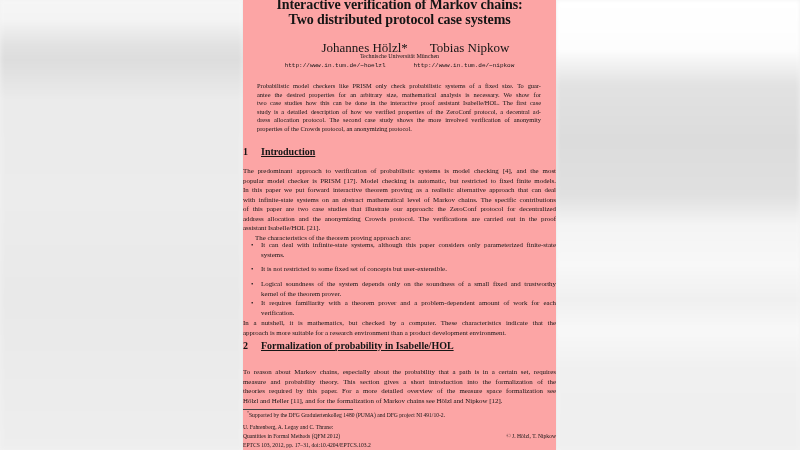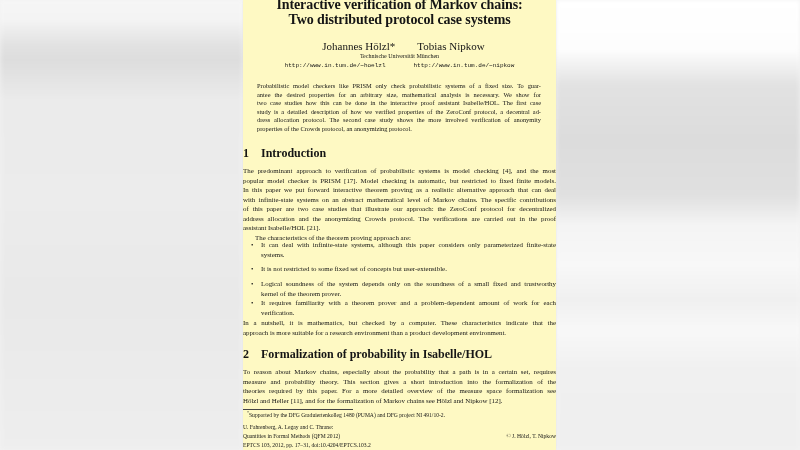--- a/index.html
+++ b/index.html
@@ -15,38 +15,38 @@
     filter: blur(2px);
   }
   .bg-right {
     position:absolute; right:0; top:0; width:244px; height:450px;
     background:
       linear-gradient(180deg, #ffffff 0px, #fdfdfd 50px, #e2e2e2 85px, #dcdcdc 140px, #e0e0e0 195px, #f4f4f4 225px, #f8f8f8 265px, #f0f0f0 300px, #f8f8f8 330px, #f0f0f0 370px, #efefef 450px);
     filter: blur(2px);
   }
   .page {
     position:absolute; left:243px; top:0; width:313px; height:450px;
-    background:#fef9c3;
+    background:#fca5a5;
     color:#151515;
     box-shadow: 0 0 2px rgba(0,0,0,0.05);
   }
   .abs { position:absolute; white-space:nowrap; }
   .title {
     left:0; width:313px; text-align:center; font-weight:bold;
     font-size:14px; line-height:15px; letter-spacing:-0.1px;
   }
-  .authors { left:4px; width:313px; text-align:center; font-size:11px; }
+  .authors { left:16px; width:313px; text-align:center; font-size:13px; }
   .authors span { margin:0 11px; }
   .affil { left:0; width:313px; text-align:center; font-size:6px; }
   .urls { left:0; width:313px; text-align:center; font-size:6px; font-family:"Liberation Mono", "DejaVu Sans Mono", monospace; }
   .urls span { margin:0 14px; }
   .abstract { left:14px; width:284px; font-size:6.4px; line-height:8.5px; white-space:normal; text-align:justify; }
   .abstract .ln { display:block; text-align:justify; text-align-last:justify; white-space:nowrap; }
   .abstract .ln.last { text-align-last:left; }
-  .h1 { font-weight:bold; font-size:12px; left:0; }
+  .h1 { font-weight:bold; font-size:10px; left:0;text-decoration:underline; }
   .h1 .num { display:inline-block; width:18px; }
   .body { left:0; width:313px; font-size:6.9px; line-height:9.5px; }
   .body .ln { display:block; text-align:justify; text-align-last:justify; white-space:nowrap; height:9.5px; overflow:hidden; }
   .body .ln.last { text-align-last:left; }
   .body .ln.indent { padding-left:12px; }
   .bullet { position:absolute; left:0; width:313px; font-size:6.9px; line-height:9.5px; }
   .bullet .dot { position:absolute; left:8px; top:0; }
   .bullet .txt { position:absolute; left:18px; width:295px; }
   .bullet .ln { display:block; text-align:justify; text-align-last:justify; white-space:nowrap; height:9.5px; overflow:hidden; }
   .bullet .ln.last { text-align-last:left; }
@@ -125,21 +125,21 @@
       <span class="ln">It requires familiarity with a theorem prover and a problem-dependent amount of work for each</span>
       <span class="ln last">verification.</span>
     </div>
   </div>
 
   <div class="abs body" style="top:318px;">
     <span class="ln">In a nutshell, it is mathematics, but checked by a computer.  These characteristics indicate that the</span>
     <span class="ln last">approach is more suitable for a research environment than a product development environment.</span>
   </div>
 
-  <div class="abs h1" style="top:347px;">
+  <div class="abs h1" style="top:340px;">
     <span class="num">2</span><span>Formalization of probability in Isabelle/HOL</span>
   </div>
 
   <div class="abs body" style="top:367px;">
     <span class="ln">To reason about Markov chains, especially about the probability that a path is in a certain set, requires</span>
     <span class="ln">measure and probability theory.  This section gives a short introduction into the formalization of the</span>
     <span class="ln">theories required by this paper.  For a more detailed overview of the measure space formalization see</span>
     <span class="ln last">Hölzl and Heller [11], and for the formalization of Markov chains see Hölzl and Nipkow [12].</span>
   </div>
 

